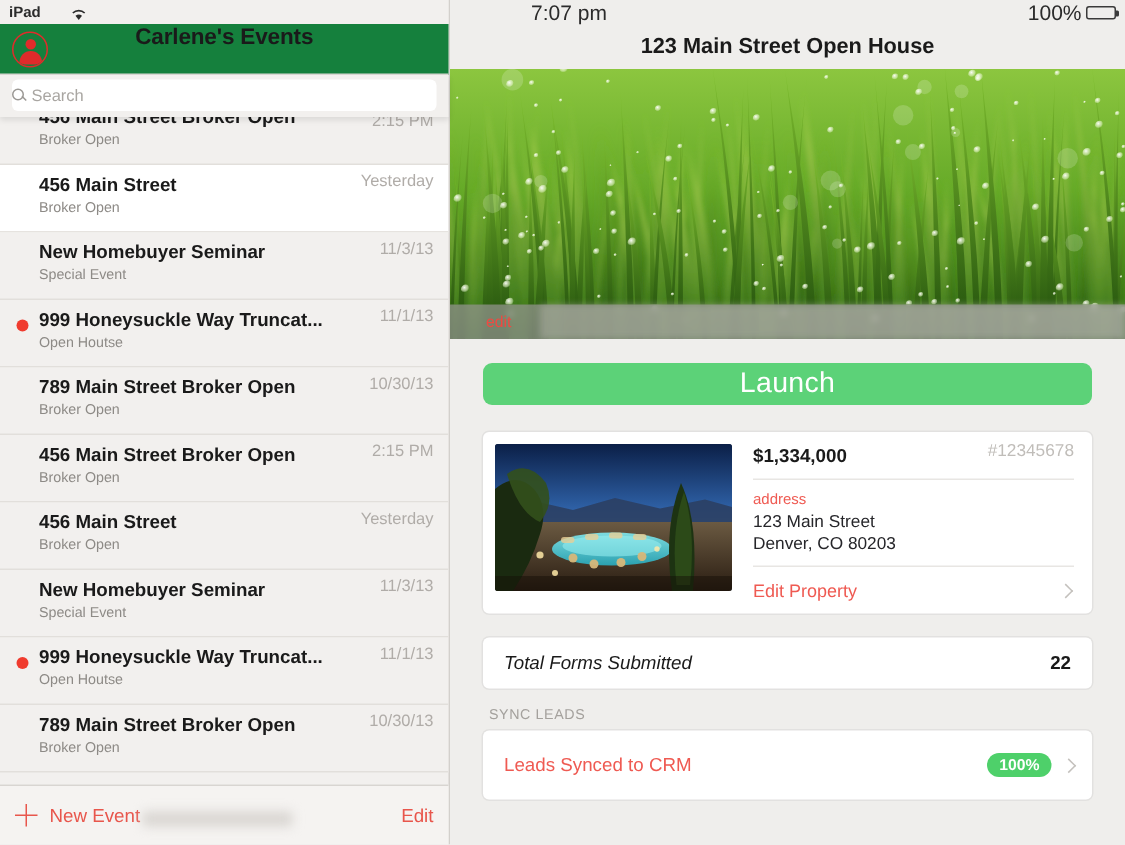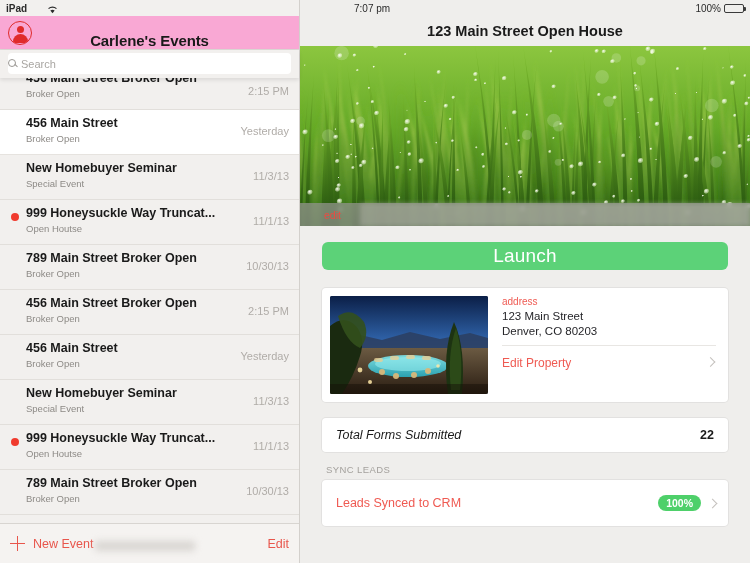--- a/index.html
+++ b/index.html
@@ -24,22 +24,22 @@
     display: flex; align-items: center;
     padding: 0 6px; gap: 20px;
     font-size: 10px; color: #2b2b2b;
     background: #f2f0ee;
     font-weight: bold;
   }
   .wifi-ico { display:inline-block; width:11px; height:9px; position:relative; top:1px; }
 
   .l-navbar {
     height: 34px; flex: 0 0 34px;
-    background: #f9a8d4;
-    display: flex; align-items: flex-end;
+    background: #15803d;
+    display: flex; align-items: flex-start;
     position: relative;
     border-bottom: 1px solid #dcd9d5;
   }
   .avatar {
     position: absolute; left: 8px; top: 50%; transform: translateY(-50%);
     width: 24px; height: 24px; border-radius: 50%;
     border: 1.6px solid #e02b2b;
     display: flex; align-items: flex-end; justify-content: center;
     overflow: hidden;
   }
@@ -88,21 +88,21 @@
     position: absolute; left: 11px; top: 13px;
     width: 8px; height: 8px; border-radius: 50%; background: #f03b2e;
   }
   .ev-title {
     font-size: 12.5px; font-weight: bold; color: #1a1a1a;
     white-space: nowrap; overflow: hidden; text-overflow: ellipsis;
     max-width: 205px; line-height: 16px;
   }
   .ev-sub { font-size: 9.5px; color: #8d8a86; line-height: 14px; margin-top: 1px; }
   .ev-date {
-    position: absolute; right: 10px; top: 15px;
+    position: absolute; right: 10px; top: 5px;
     font-size: 11px; color: #b0aca8;
   }
 
   .l-footer {
     flex: 0 0 40px; height: 40px;
     background: #f5f3f1;
     border-top: 1px solid #d8d5d1;
     display: flex; align-items: center;
     padding: 0 10px;
     position: relative;
@@ -121,21 +121,21 @@
     background: #d9d6d2; filter: blur(3.5px); border-radius: 2px;
   }
   .edit-link { margin-left: auto; font-size: 12.5px; color: #e8564c; }
 
   
   #right { width: 450px; height: 563px; background: #efeeec; display:flex; flex-direction:column; }
   .r-statusbar {
     flex: 0 0 16px; height: 16px;
     display: flex; align-items: center;
     padding: 0 6px;
-    font-size: 10px; color: #2b2b2b;
+    font-size: 14px; color: #2b2b2b;
     position: relative;
   }
   .r-time { margin-left: 48px; }
   .r-batt { margin-left: auto; display: flex; align-items: center; gap: 3px; }
   .batt-ico {
     width: 20px; height: 9px; border: 1px solid #3a3a3a; border-radius: 2px;
     position: relative; padding: 1px;
   }
   .batt-ico .fill { width:100%; height:100%; background:#3a3a3a; border-radius:1px; }
   .batt-ico::after {
@@ -908,20 +908,24 @@
             <g fill="#ffe9a8" opacity="0.85">
               <circle cx="30" cy="74" r="2.4"></circle>
                 <circle cx="40" cy="86" r="2"></circle>
               <circle cx="108" cy="70" r="1.8"></circle>
             </g>
             <rect y="88" width="158" height="10" fill="#140d07" opacity="0.45"></rect>
           </svg>
         </div>
         <div class="cright">
           <div class="crow">
+            <span class="price">$1,334,000</span>
+            <span class="mls">#12345678</span>
+          </div>
+          <div class="crow">
             <div class="addr-label">address</div>
             <div class="addr-line">123 Main Street</div>
             <div class="addr-line">Denver, CO 80203</div>
           </div>
           <div class="crow">
             <span class="editprop">Edit Property</span>
             <span class="chev"></span>
           </div>
         </div>
       </div>

